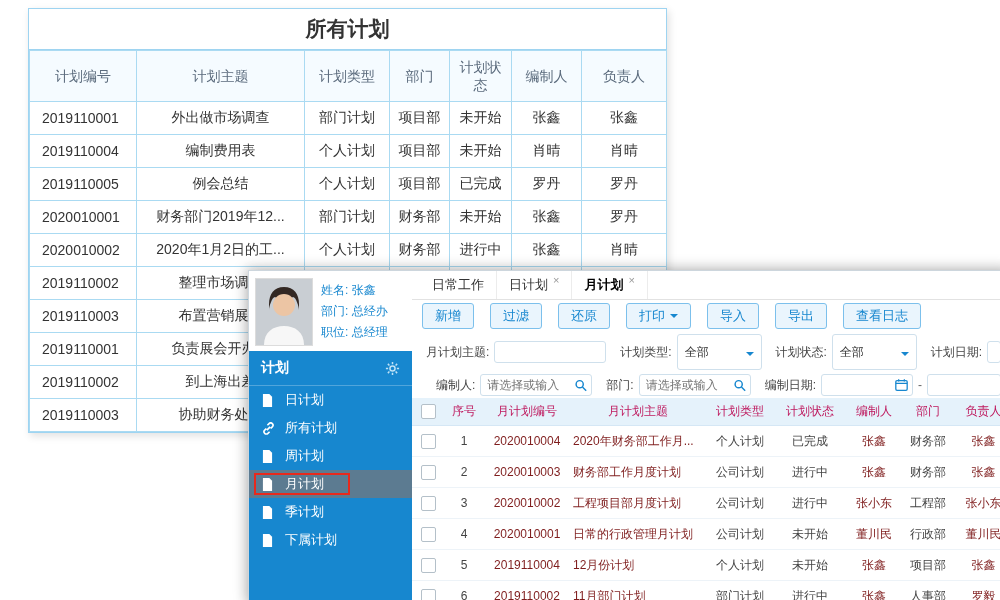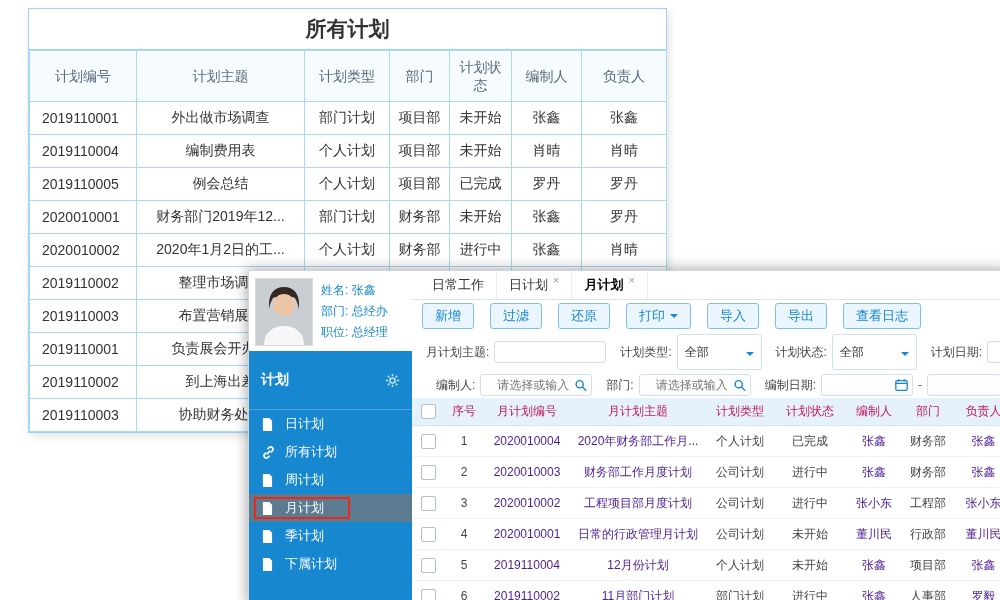--- a/index.html
+++ b/index.html
@@ -23,21 +23,21 @@
     border:1px solid #cdd6dd;box-shadow:-3px -3px 12px rgba(0,0,0,.18),4px 5px 14px rgba(0,0,0,.28);
     display:flex;box-sizing:border-box;}
 
   
   .sidebar{width:163px;flex-shrink:0;background:#1787cf;display:flex;flex-direction:column;}
   .profile{background:#fff;height:80px;display:flex;padding:7px 6px;box-sizing:border-box;}
   .avatar{width:56px;height:66px;flex-shrink:0;overflow:hidden;border:1px solid #dcdcdc;}
   .profile-info{margin-left:8px;font-size:12px;color:#1787cf;line-height:21px;padding-top:2px;
     white-space:nowrap;}
   .side-head{height:34px;display:flex;align-items:center;justify-content:space-between;
-    padding:12px 12px;color:#fff;font-size:14px;font-weight:bold;
+    padding:0 12px;color:#fff;font-size:14px;font-weight:bold;
     border-bottom:1px solid rgba(255,255,255,.25);}
   .gear{display:flex;align-items:center;}
   .menu{flex:1;}
   .mi{position:relative;height:28px;display:flex;align-items:center;padding-left:13px;
     color:#fff;font-size:13px;cursor:pointer;}
   .mi .ic{width:15px;display:flex;align-items:center;margin-right:8px;}
   .mi.active{background:#5c7b91;}
   .redbox{position:absolute;left:5px;top:3px;width:92px;height:18px;border:2px solid #e8291c;
     pointer-events:none;}
 
@@ -62,32 +62,32 @@
   .frow label:first-child{margin-left:4px;}
   .tinput{height:22px;border:1px solid #cfe0ec;border-radius:3px;font-size:12px;
     padding:0 6px;box-sizing:border-box;color:#333;outline:none;}
   .w112{width:112px;}
   .grow{flex:1;min-width:10px;}
   .select{width:98px;height:36px;border:1px solid #cfe0ec;border-radius:3px;display:flex;
     align-items:center;justify-content:space-between;padding:0 7px;font-size:12px;color:#333;
     box-sizing:border-box;cursor:pointer;background:#fff;}
   .caret{width:0;height:0;border:4px solid transparent;border-top-color:#1787cf;margin-top:7px;}
   .iwrap{position:relative;display:flex;align-items:center;}
-  .iwrap .tinput{padding-right:22px;text-align:right;}
+  .iwrap .tinput{padding-right:22px;}
   .iwrap .iico{position:absolute;right:5px;top:50%;transform:translateY(-50%);display:flex;}
   .dash{margin:0 5px;color:#666;}
 
   table.main-table{width:100%;border-collapse:collapse;table-layout:fixed;font-size:12px;
     flex-shrink:0;}
   .main-table th{background:#e5f2fb;color:#be185d;font-weight:normal;height:27px;
     border-bottom:1px solid #d5e7f5;padding:0 2px;white-space:nowrap;overflow:hidden;}
   .main-table td{height:30px;text-align:center;color:#444;border-bottom:1px solid #edf3f8;
     padding:0 3px;white-space:nowrap;overflow:hidden;}
-  .main-table td.link{color:#4c1d95;cursor:pointer;}
-  .main-table td.topic{text-align:center;}
+  .main-table td.link{color:#7f1d1d;cursor:pointer;}
+  .main-table td.topic{text-align:left;}
   .cb{display:inline-block;width:13px;height:13px;border:1px solid #b4c0c9;border-radius:2px;
     background:#fff;vertical-align:middle;cursor:pointer;}
 </style>
 </head>
 <body>
 
 <div class="stage">
 
   <div class="bg-window">
     <div class="bg-title">所有计划</div>

